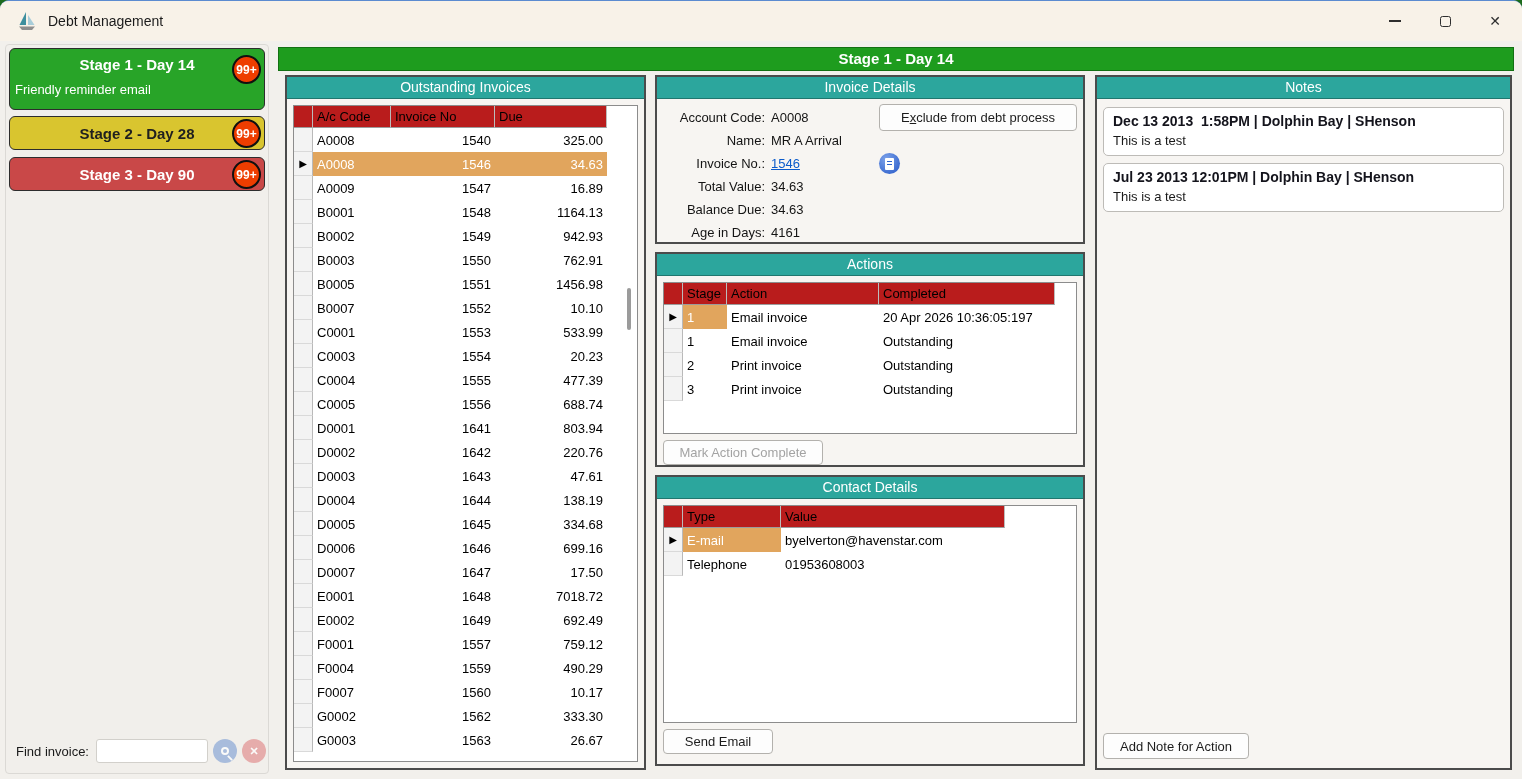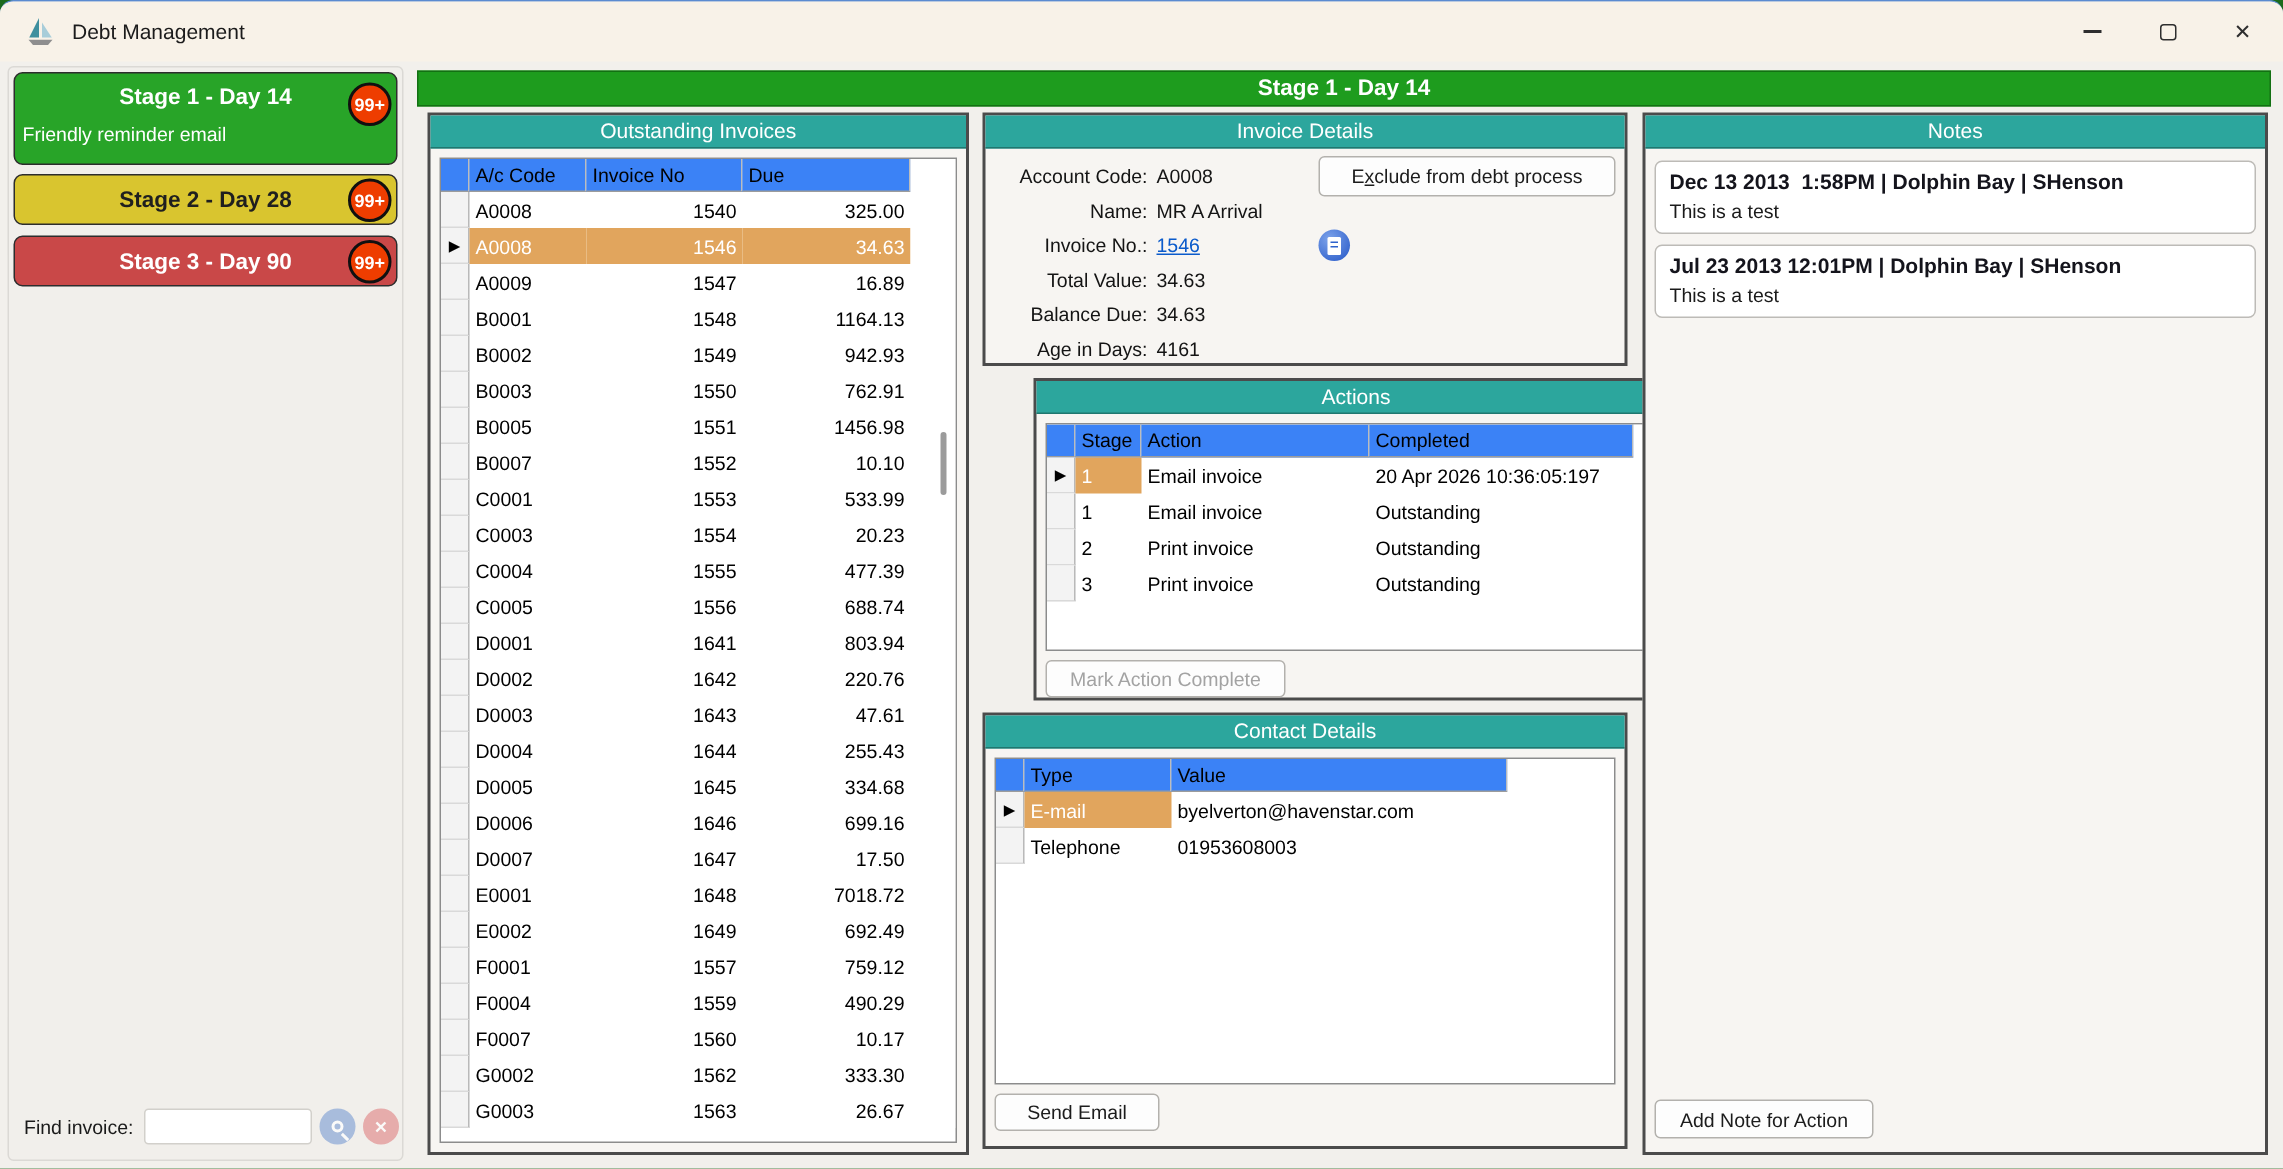--- a/index.html
+++ b/index.html
@@ -53,21 +53,21 @@
 
   .panel { position:absolute; background:#f7f5f2; border:2px solid #4b4b4b; }
   .panel-header { height:22px; background:#2ca69d; border-bottom:1px solid #20776f; color:#fff;
                   text-align:center; font-size:14px; line-height:21px; }
 
   .grid { position:absolute; background:#fff; border:1px solid #8c8c8c; overflow:hidden; }
   .grid-row { display:flex; height:24px; }
   .grid-row.hdr-row { height:22px; }
   .cell { font-size:13px; color:#000; display:flex; align-items:center; padding:0 4px;
           overflow:hidden; white-space:nowrap; }
-  .cell.hdr { background:#3b82f6; border-right:1px solid #bcbcbc; border-bottom:1px solid #9c9c9c; }
+  .cell.hdr { background:#b91c1c; border-right:1px solid #bcbcbc; border-bottom:1px solid #9c9c9c; }
   .cell.selcol { background:#f3f3f3; border-right:1px solid #b9b9b9; border-bottom:1px solid #d9d9d9;
                  padding:0; justify-content:center; font-size:10px; color:#000; }
   .cell.num { justify-content:flex-end; }
   .cell.hl { background:#e1a55d; color:#fff; }
   .filler { flex:1; background:#fff; }
   .scroll-thumb { position:absolute; width:4px; height:42px; background:#9b9b9b; border-radius:2px; }
 
   
   .fields { position:absolute; left:8px; top:29px; right:8px; }
   .f-row { display:flex; height:23px; align-items:center; }
@@ -260,21 +260,21 @@
           <div class="cell selcol" style="width: 19px;"></div>
           <div class="cell " style="width: 78px;">D0003</div>
           <div class="cell num" style="width: 104px;">1643</div>
           <div class="cell num" style="width: 112px;">47.61</div>
           <div class="filler"></div>
         </div>
         <div class="grid-row">
           <div class="cell selcol" style="width: 19px;"></div>
           <div class="cell " style="width: 78px;">D0004</div>
           <div class="cell num" style="width: 104px;">1644</div>
-          <div class="cell num" style="width: 112px;">255.43</div>
+          <div class="cell num" style="width: 112px;">138.19</div>
           <div class="filler"></div>
         </div>
         <div class="grid-row">
           <div class="cell selcol" style="width: 19px;"></div>
           <div class="cell " style="width: 78px;">D0005</div>
           <div class="cell num" style="width: 104px;">1645</div>
           <div class="cell num" style="width: 112px;">334.68</div>
           <div class="filler"></div>
         </div>
         <div class="grid-row">
@@ -375,21 +375,21 @@
     <div class="btn" style="right:6px; top:27px; width:198px; height:27px;">
       <span>E</span>
         <u>x</u>
         <span>clude from debt process</span>
     </div>
     <div class="report-icon">
       <span class="report-doc"></span>
     </div>
   </div>
 
-  <div class="panel" style="left:689px; top:251px; width:430px; height:215px;">
+  <div class="panel" style="left:655px; top:251px; width:430px; height:215px;">
     <div class="panel-header">Actions</div>
     <div class="grid" style="left:6px; top:28px; width:414px; height:152px;">
         <div class="grid-row hdr-row">
           <div class="cell hdr selhdr" style="width: 19px;"></div>
           <div class="cell hdr" style="width: 44px;">Stage</div>
           <div class="cell hdr" style="width: 152px; text-align: center;">Action</div>
           <div class="cell hdr" style="width: 176px;">Completed</div>
           <div class="filler"></div>
         </div>
         <div class="grid-row">

